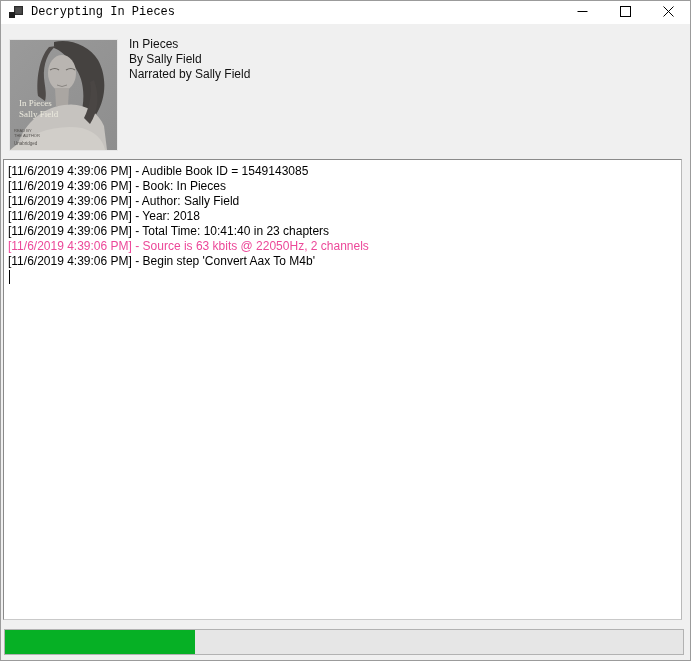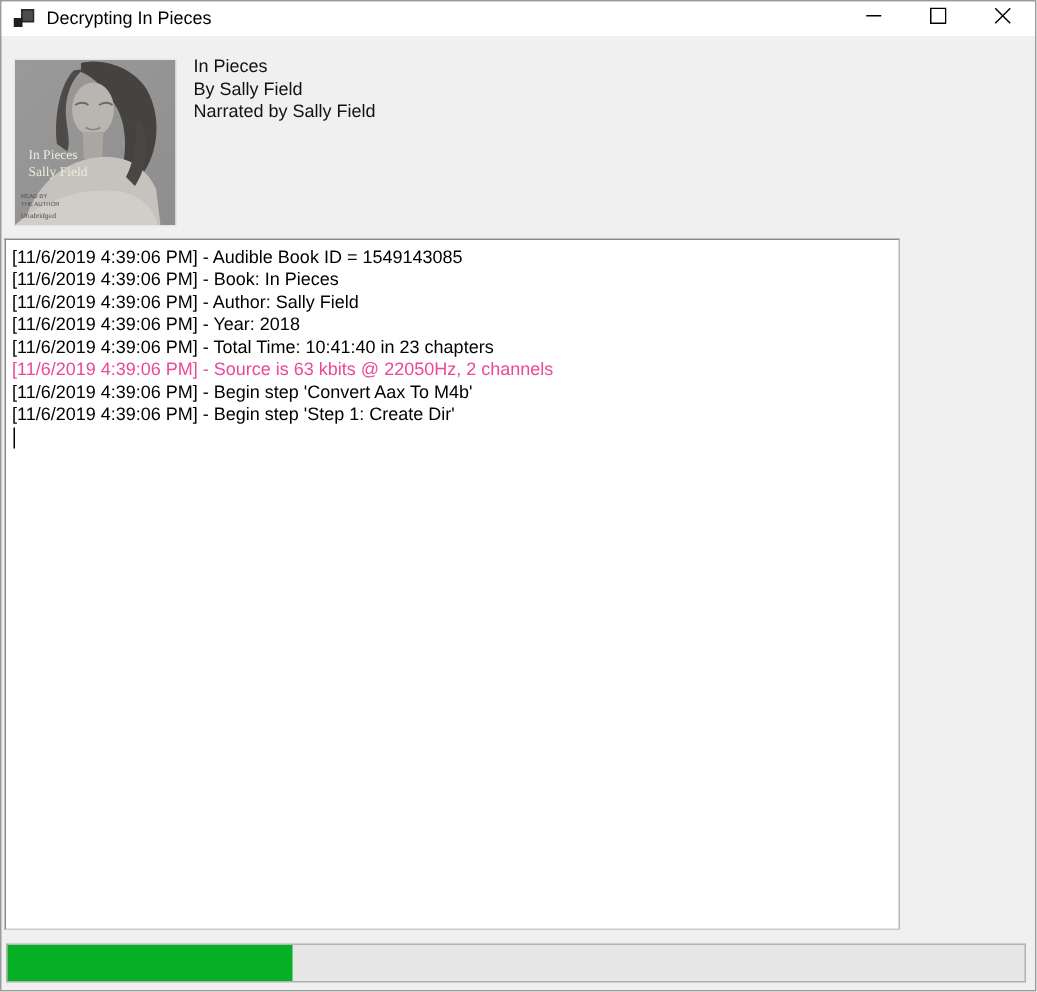--- a/index.html
+++ b/index.html
@@ -8,42 +8,42 @@
     position:relative; width:691px; height:661px;
     background:#F0F0F0; border:1px solid #9b9b9b; overflow:hidden;
   }
   .titlebar {
     position:absolute; left:0; top:0; width:100%; height:23px;
     background:#FFFFFF;
   }
   .app-icon { position:absolute; left:8px; top:5px; width:14px; height:14px; }
   .title-text {
     position:absolute; left:30px; top:0; height:23px; line-height:23px;
-    font-size:12px; color:#000;
+    font-size:12px; color:#000;font-family:Liberation Mono, monospace;
   }
   .win-btn {
     position:absolute; top:0; width:43px; height:22px;
     display:flex; align-items:center; justify-content:center;
     background:transparent;
   }
   .btn-min   { right:86px; }
   .btn-max   { right:43px; }
   .btn-close { right:0; }
 
   .cover {
     position:absolute; left:8px; top:38px; width:109px; height:112px;
     border:1px solid #e6e6e6;
   }
   .book-info {
     position:absolute; left:128px; top:36px;
     font-size:12px; line-height:15px; color:#121212;
   }
 
   .logbox {
-    position:absolute; left:2px; top:158px; width:597px; height:461px;
+    position:absolute; left:2px; top:158px; width:679px; height:461px;
     background:#FFFFFF;
     border:1px solid; border-color:#8a8a8a #b9b9b9 #c9c9c9 #8a8a8a;
     padding:4px 2px 0 4px;
     font-size:12px; line-height:15px; color:#000;
     overflow:hidden; cursor:text;
   }
   .log-line { white-space:pre; }
   .caret-line { height:15px; display:flex; align-items:center; }
   .caret { display:inline-block; width:1px; height:14px; background:#000; margin-left:1px; }
 
@@ -143,21 +143,20 @@
 
 
       <div class="log-line">[11/6/2019 4:39:06 PM] - Year: 2018</div>
 
       <div class="log-line">[11/6/2019 4:39:06 PM] - Total Time: 10:41:40 in 23 chapters</div>
 
       <div class="log-line" style="color: #ec4899;">[11/6/2019 4:39:06 PM] - Source is 63 kbits @ 22050Hz, 2 channels</div>
 
       <div class="log-line">[11/6/2019 4:39:06 PM] - Begin step 'Convert Aax To M4b'</div>
 
-      <div class="log-line">[11/6/2019 4:39:06 PM] - Begin step 'Step 1: Create Dir'</div>
 
 
 
     <div class="caret-line">
         <span class="caret"></span>
       </div>
     </div>
 
   <div class="progressbar" style="background: rgb(230, 230, 230); border-color: rgb(178, 178, 178);">
     <div class="progress-fill" style="width: 28%; background: rgb(6, 176, 37);"></div>

